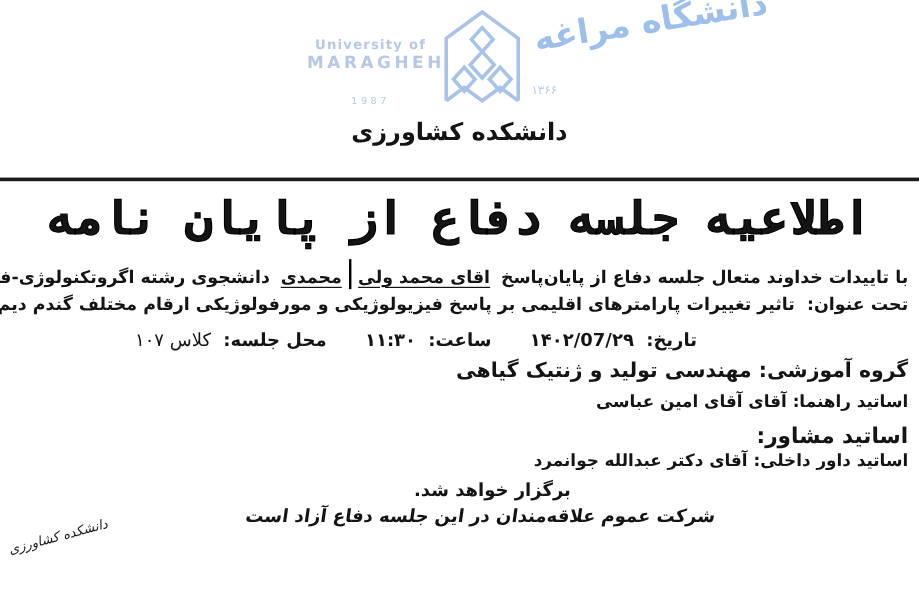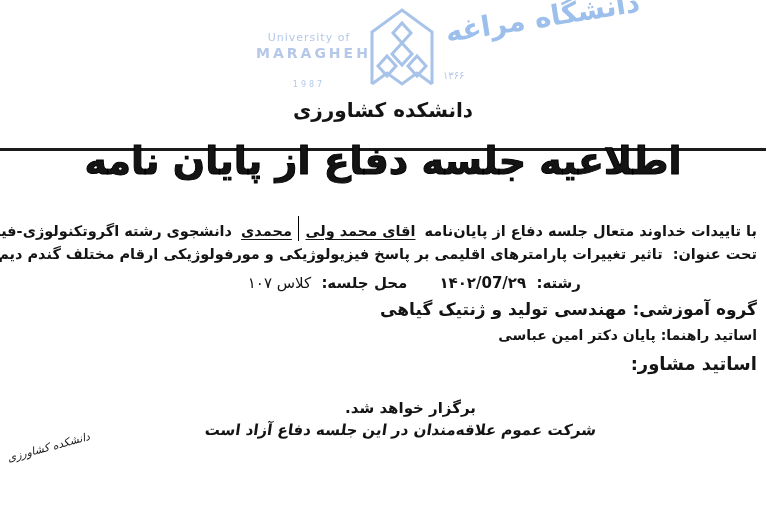--- a/index.html
+++ b/index.html
@@ -5,40 +5,40 @@
   html,body{margin:0;padding:0;background:#fff;}
   .page{
     position:relative;width:766px;height:510px;background:#ffffff;overflow:hidden;
     font-family:"DejaVu Sans",sans-serif;color:#141414;direction:rtl;
   }
   
   .logo-en{
     position:absolute;left:256px;top:31px;width:106px;text-align:center;
     direction:ltr;color:#b5c8e8;line-height:1.25;
   }
-  .logo-en .l1{font-size:11px;letter-spacing:1px;}
+  .logo-en .l1{font-size:11px;letter-spacing:1px;font-weight:bold;}
   .logo-en .l2{font-size:14px;font-weight:bold;letter-spacing:3px;}
   .logo-en .l3{font-size:8px;letter-spacing:3px;margin-top:18px;}
   .emblem{position:absolute;left:356px;top:5px;}
   .logo-fa{
     position:absolute;left:448px;top:16px;font-size:28px;font-weight:bold;
     color:#9dbfec;transform:rotate(-9deg);transform-origin:left bottom;white-space:nowrap;
   }
   .logo-fa-year{
     position:absolute;left:443px;top:70px;font-size:10px;letter-spacing:4px;color:#b5c8e8;direction:ltr;
   }
   
   .faculty{
     position:absolute;top:98px;left:0;right:0;text-align:center;
     font-size:20px;font-weight:bold;
   }
   .rule{position:absolute;top:148px;left:0;right:0;height:3px;background:#1b1b1b;}
   .main-title{
-    position:absolute;top:139px;left:0;right:0;text-align:center;
-    font-size:38px;font-weight:bold;-webkit-text-stroke:1px #000;
+    position:absolute;top:160px;left:0;right:0;text-align:center;
+    font-size:38px;font-weight:bold;font-family:Liberation Mono, monospace;-webkit-text-stroke:1px #000;
   }
   
   .bline{position:absolute;right:9px;white-space:nowrap;font-weight:bold;font-size:15px;line-height:1.4;}
   .l-intro{top:216px;font-size:14.5px;}
   .l-subject{top:244px;font-size:14.5px;}
   .l-sched{top:273px;right:185px;display:flex;gap:32px;}
   .l-dept{top:298px;font-size:17px;}
   .l-superv{top:326px;font-size:14px;}
   .l-advis{top:351px;font-size:18px;}
   .l-exam{top:375px;font-size:14px;}
@@ -86,45 +86,50 @@
   <div class="logo-fa">دانشگاه مراغه</div>
   <div class="logo-fa-year">۱۳۶۶</div>
 
   <div class="faculty">دانشکده کشاورزی</div>
 
   <div class="rule"></div>
 
   <div class="main-title">اطلاعیه جلسه دفاع از پایان نامه</div>
 
   <div class="bline l-intro">
-    <span>با تاییدات خداوند متعال جلسه دفاع از پایان‌نامه</span>
+    <span>با تاییدات خداوند متعال جلسه دفاع از پایان‌پاسخ</span>
     <span class="uname name1">اقای محمد ولی</span>
     <span class="vbar"></span>
     <span class="uname">محمدی</span>
     <span class="after-name">دانشجوی رشته اگروتکنولوژی-فیزیولوژی گیاهان زراعی</span>
   </div>
 
   <div class="bline l-subject">
     <span>تحت عنوان:</span>
     <span class="sv">تاثیر تغییرات پارامترهای اقلیمی بر پاسخ فیزیولوژیکی و مورفولوژیکی ارقام مختلف گندم دیم</span>
   </div>
 
   <div class="bline l-sched">
     <span>
-      <span>رشته:</span>
+      <span>تاریخ:</span>
       <span class="sv">۱۴۰۲/07/۲۹</span>
+    </span>
+    <span>
+      <span>ساعت:</span>
+      <span class="sv">۱۱:۳۰</span>
     </span>
     <span>
       <span>محل جلسه:</span>
       <span class="sv loc-val">کلاس ۱۰۷</span>
     </span>
   </div>
 
   <div class="bline l-dept">گروه آموزشی: مهندسی تولید و ژنتیک گیاهی</div>
-  <div class="bline l-superv">اساتید راهنما: پایان دکتر امین عباسی</div>
+  <div class="bline l-superv">اساتید راهنما: آقای آقای امین عباسی</div>
   <div class="bline l-advis">اساتید مشاور:</div>
+  <div class="bline l-exam">اساتید داور داخلی: آقای دکتر عبدالله جوانمرد</div>
 
   <div class="bline l-closing">برگزار خواهد شد.</div>
   <div class="bline l-footnote">شرکت عموم علاقه‌مندان در این جلسه دفاع آزاد است</div>
 
   <div class="watermark">دانشکده کشاورزی</div>
 
 </div>
 
 </body></html>

